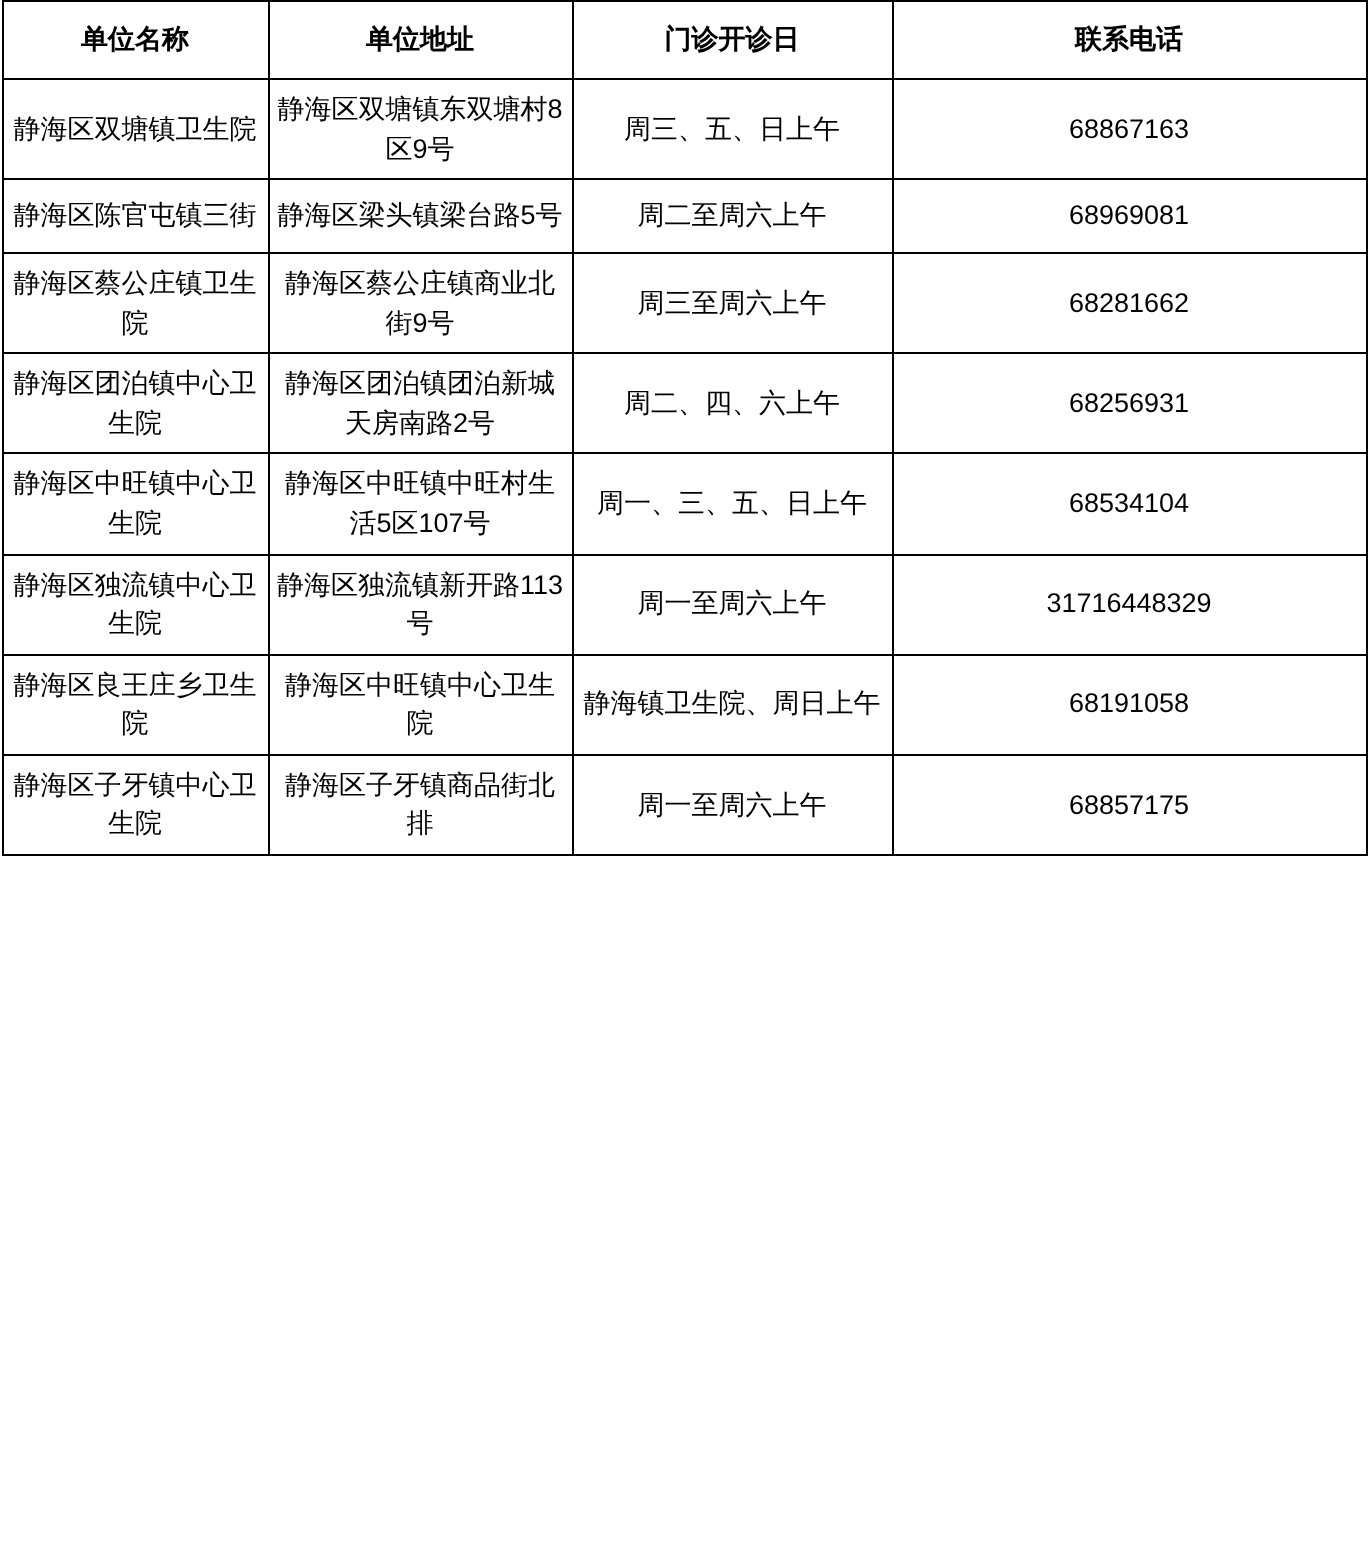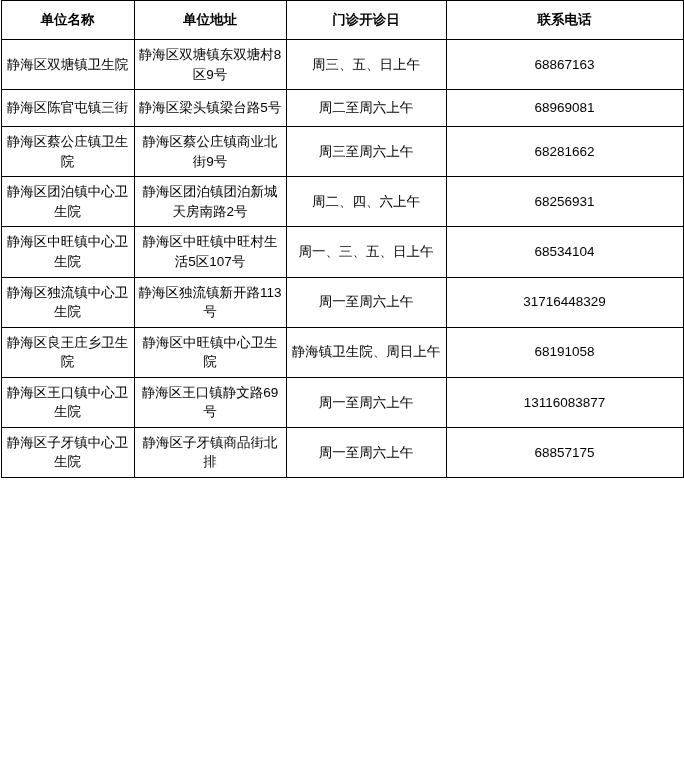--- a/index.html
+++ b/index.html
@@ -105,26 +105,20 @@
           <td>周一至周六上午</td>
           <td>31716448329</td>
         </tr>
         <tr>
           <td>静海区良王庄乡卫生院</td>
           <td>静海区中旺镇中心卫生院</td>
           <td>静海镇卫生院、周日上午</td>
           <td>68191058</td>
         </tr>
         <tr>
-          <td>静海区王口镇中心卫生院</td>
-          <td>静海区王口镇静文路69号</td>
-          <td>周一至周六上午</td>
-          <td>13116083877</td>
-        </tr>
-        <tr>
           <td>静海区子牙镇中心卫生院</td>
           <td>静海区子牙镇商品街北排</td>
           <td>周一至周六上午</td>
           <td>68857175</td>
         </tr>
       </tbody>
   </table>
 </div>
 
 </body></html>

